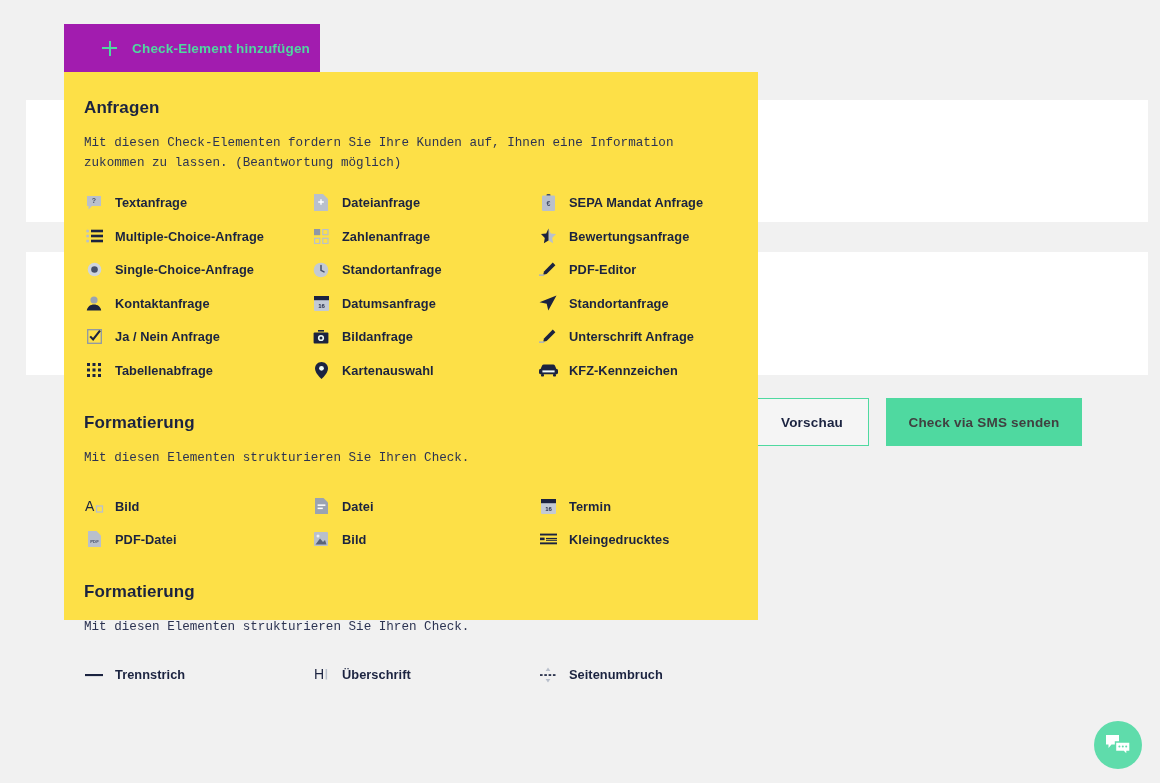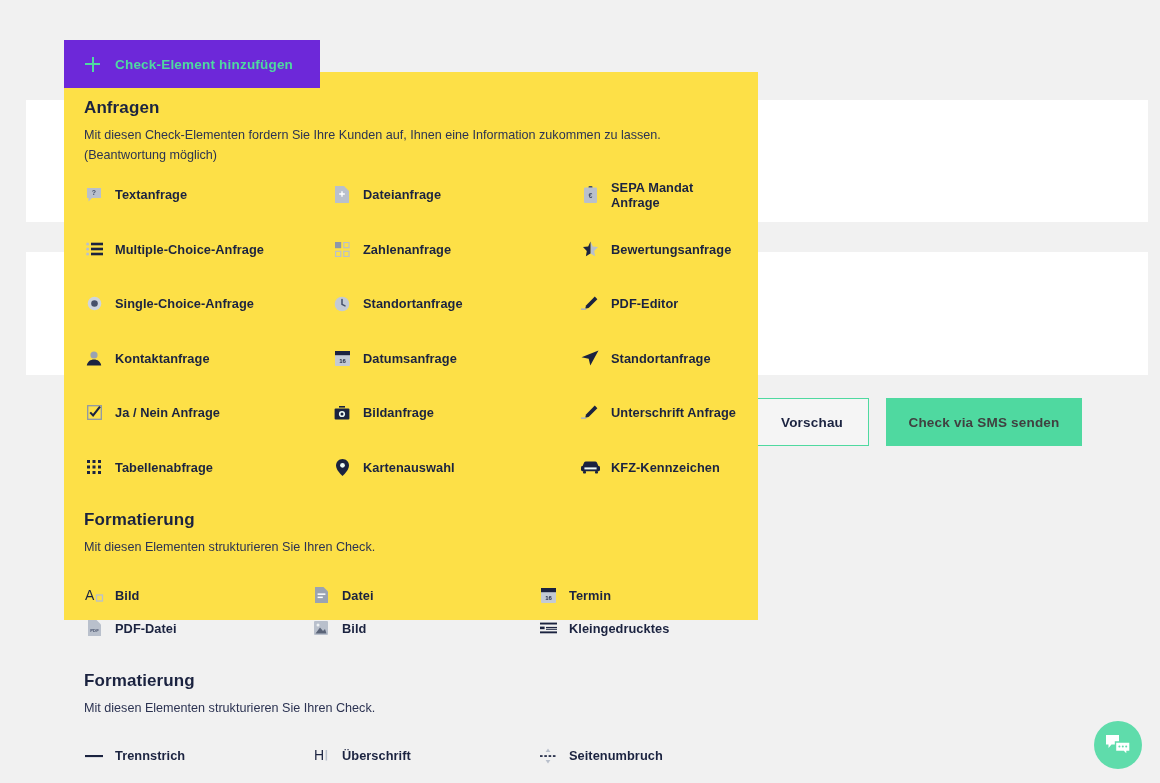--- a/index.html
+++ b/index.html
@@ -47,26 +47,25 @@
     letter-spacing: .2px;
     display: flex; align-items: center; justify-content: center;
     cursor: pointer;
   }
 
   
   .add-btn {
     position: absolute;
     left: 64px; top: 24px;
     width: 256px; height: 48px;
-    background: #6d28d9;
+    background: #a21caf;
     display: flex; align-items: center;
-    padding-left: 21px;
+    padding-left: 38px;
     cursor: pointer;
     z-index: 20;
-    margin-top: 16px;
   }
   .add-btn .plus {
     width: 15px; height: 15px; position: relative; margin-right: 15px;
     flex: 0 0 auto;
   }
   .add-btn .plus::before, .add-btn .plus::after {
     content: ""; position: absolute; background: #4fd9a0;
   }
   .add-btn .plus::before { left: 6.5px; top: 0; width: 2px; height: 15px; }
   .add-btn .plus::after { top: 6.5px; left: 0; height: 2px; width: 15px; }
@@ -83,28 +82,28 @@
     padding: 18px 20px 0 20px;
     z-index: 10;
   }
   .sec-title {
     font-size: 17px; font-weight: bold; color: #1b2340;
     letter-spacing: .1px;
     margin: 8px 0 0 0;
   }
   .sec-desc {
     font-size: 12.6px; color: #2c3352; line-height: 1.55;
-    margin-top: 8px; max-width: 650px;
+    margin-top: 16px; max-width: 650px; font-family: Liberation Mono, monospace;
   }
   .grid {
     display: grid;
     grid-template-columns: 227px 227px auto;
     margin-top: 13px;
   }
-  .grid.anfragen { row-gap: 0; gap: 21px; }
+  .grid.anfragen { row-gap: 0; }
   .item {
     display: flex; align-items: center;
     height: 33.5px;
     cursor: pointer;
   }
   .grid.format .item { height: 33px; }
   .item .ico {
     width: 20px; height: 20px;
     margin-right: 11px;
     display: flex; align-items: center; justify-content: center;

